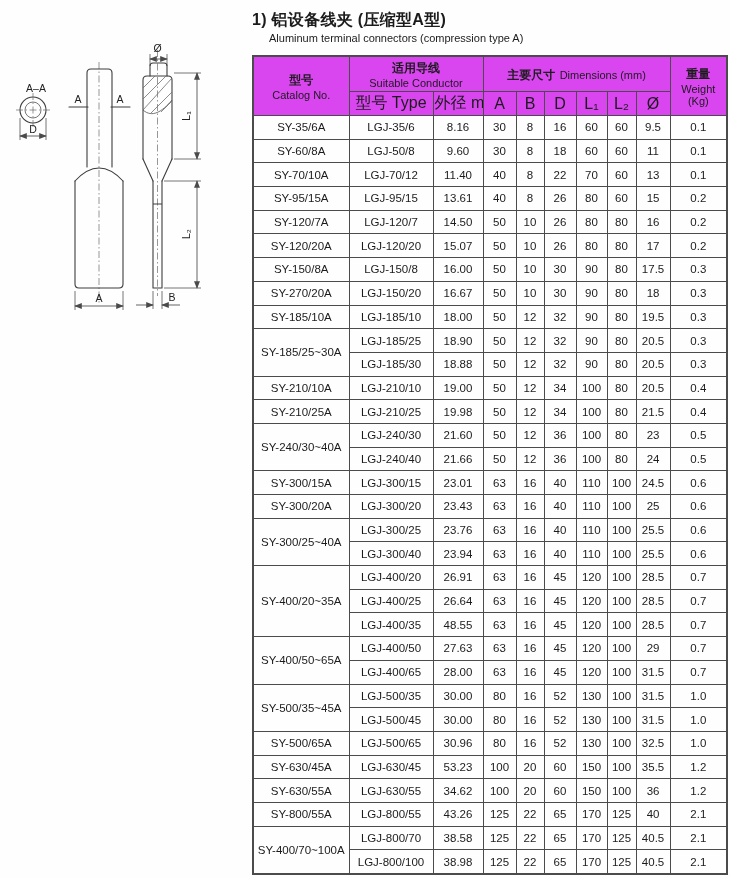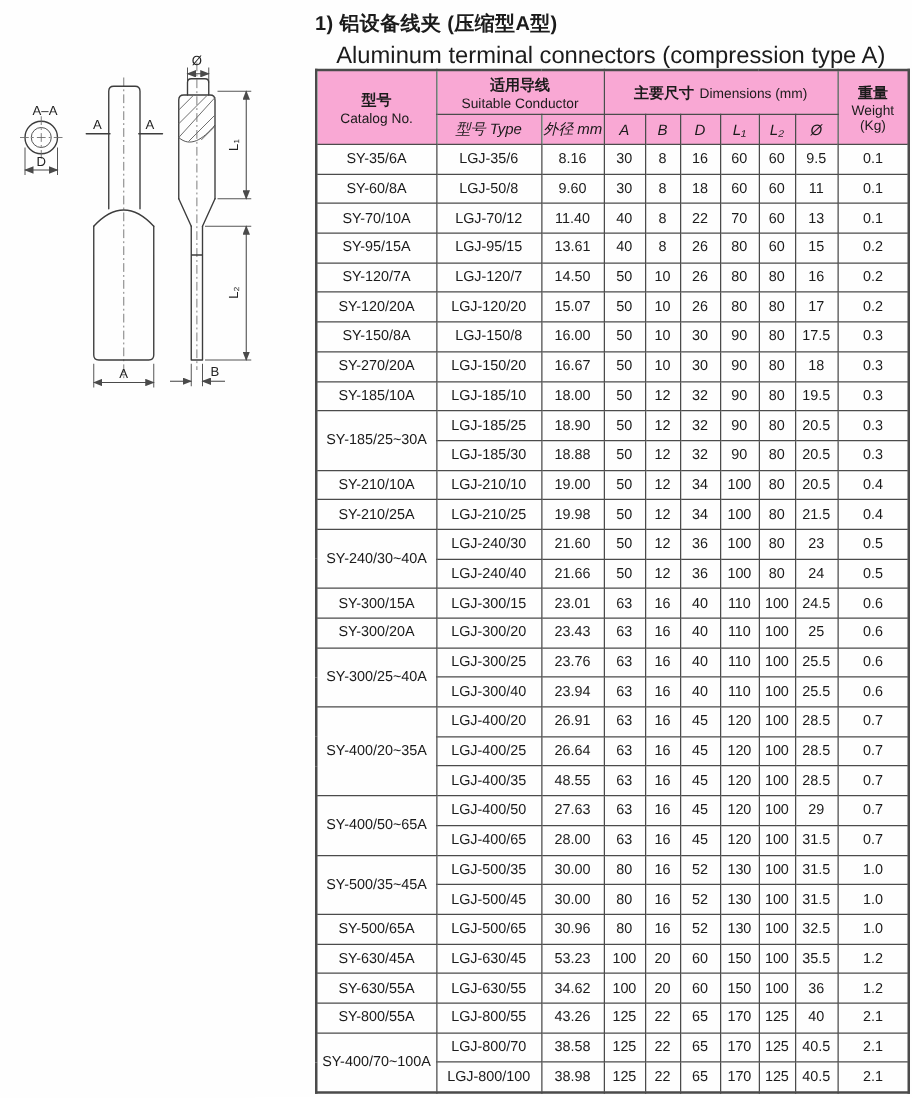--- a/index.html
+++ b/index.html
@@ -3,43 +3,43 @@
 <meta charset="utf-8">
 <style>
   html,body { margin:0; padding:0; background:#ffffff; }
   .page {
     position:relative; width:730px; height:878px; overflow:hidden;
     background:#fefefe; font-family:"Liberation Sans", sans-serif; color:#1b1b1b;
   }
   
   .title-block { position:absolute; left:252px; top:8px; line-height:1.45; }
   .title-zh { font-size:16px; font-weight:600; letter-spacing:.3px; }
-  .title-en { font-size:19px; font-weight:400; padding-left:17px; }
+  .title-en { font-size:11px; font-weight:400; padding-left:17px; }
   
   .drawing { position:absolute; left:0; top:38px; }
   .dline  { stroke:#3d3d3d; stroke-width:1.1; fill:none; stroke-linecap:round; }
   .thin   { stroke:#4a4a4a; stroke-width:0.75; fill:none; }
   .dim    { stroke:#4a4a4a; stroke-width:0.85; fill:none; }
   .cl     { stroke:#6a6a6a; stroke-width:0.7; fill:none; stroke-dasharray:7 2.5 1.5 2.5; }
   .hatch  { stroke:#6f6f6f; stroke-width:0.8; fill:none; }
   .drawing text { font-size:10.5px; fill:#222; font-family:"Liberation Sans", sans-serif; }
   .arrfill { fill:#4a4a4a; }
   
   table.spec {
     position:absolute; left:252px; top:55px; width:474px;
     border-collapse:collapse; table-layout:fixed;
     border:2px solid #4b4b4b;
   }
   .spec th, .spec td {
     border:1px solid #4b4b4b; text-align:center; vertical-align:middle;
     padding:0 1px; overflow:hidden; white-space:nowrap;
   }
-  .spec thead th { background:#f9a8d4; font-weight:400; }
+  .spec thead th { background:#d946ef; font-weight:400; }
   .spec thead tr.h1 th { height:34px; }
-  .spec thead tr.h2 th { height:23px; font-size:12px;font-style:italic; }
+  .spec thead tr.h2 th { height:23px; font-size:16px; }
   .zh { font-size:12px; font-weight:700; }
   .en { font-size:11px; font-weight:400; }
   .spec td { height:22.7px; font-size:11.5px; }
 </style>
 </head>
 <body>
 
 <div class="page">
 
   <div class="title-block">

